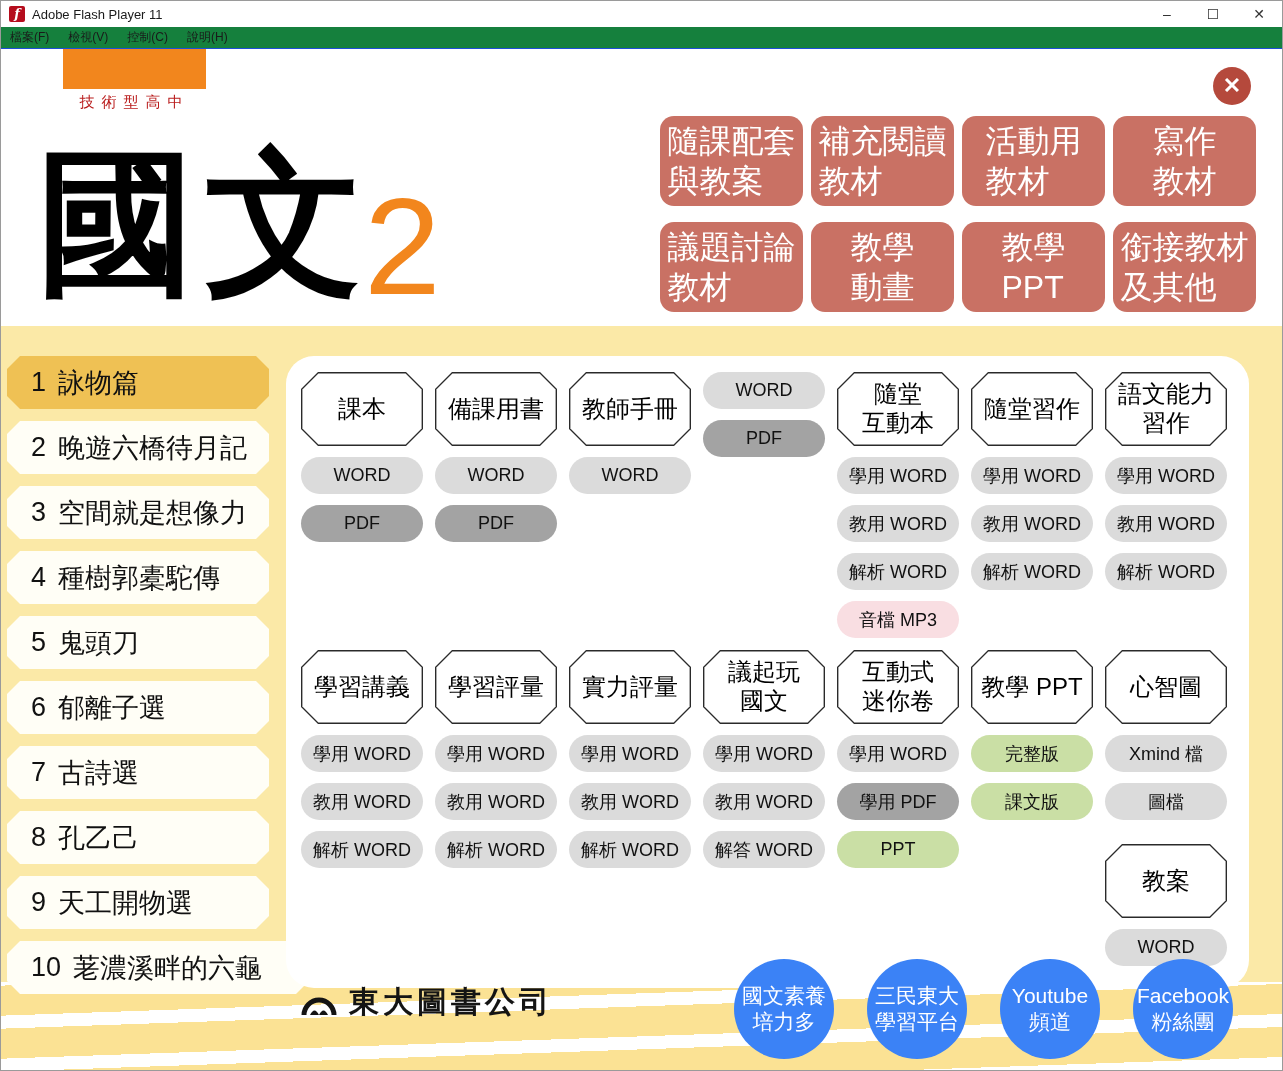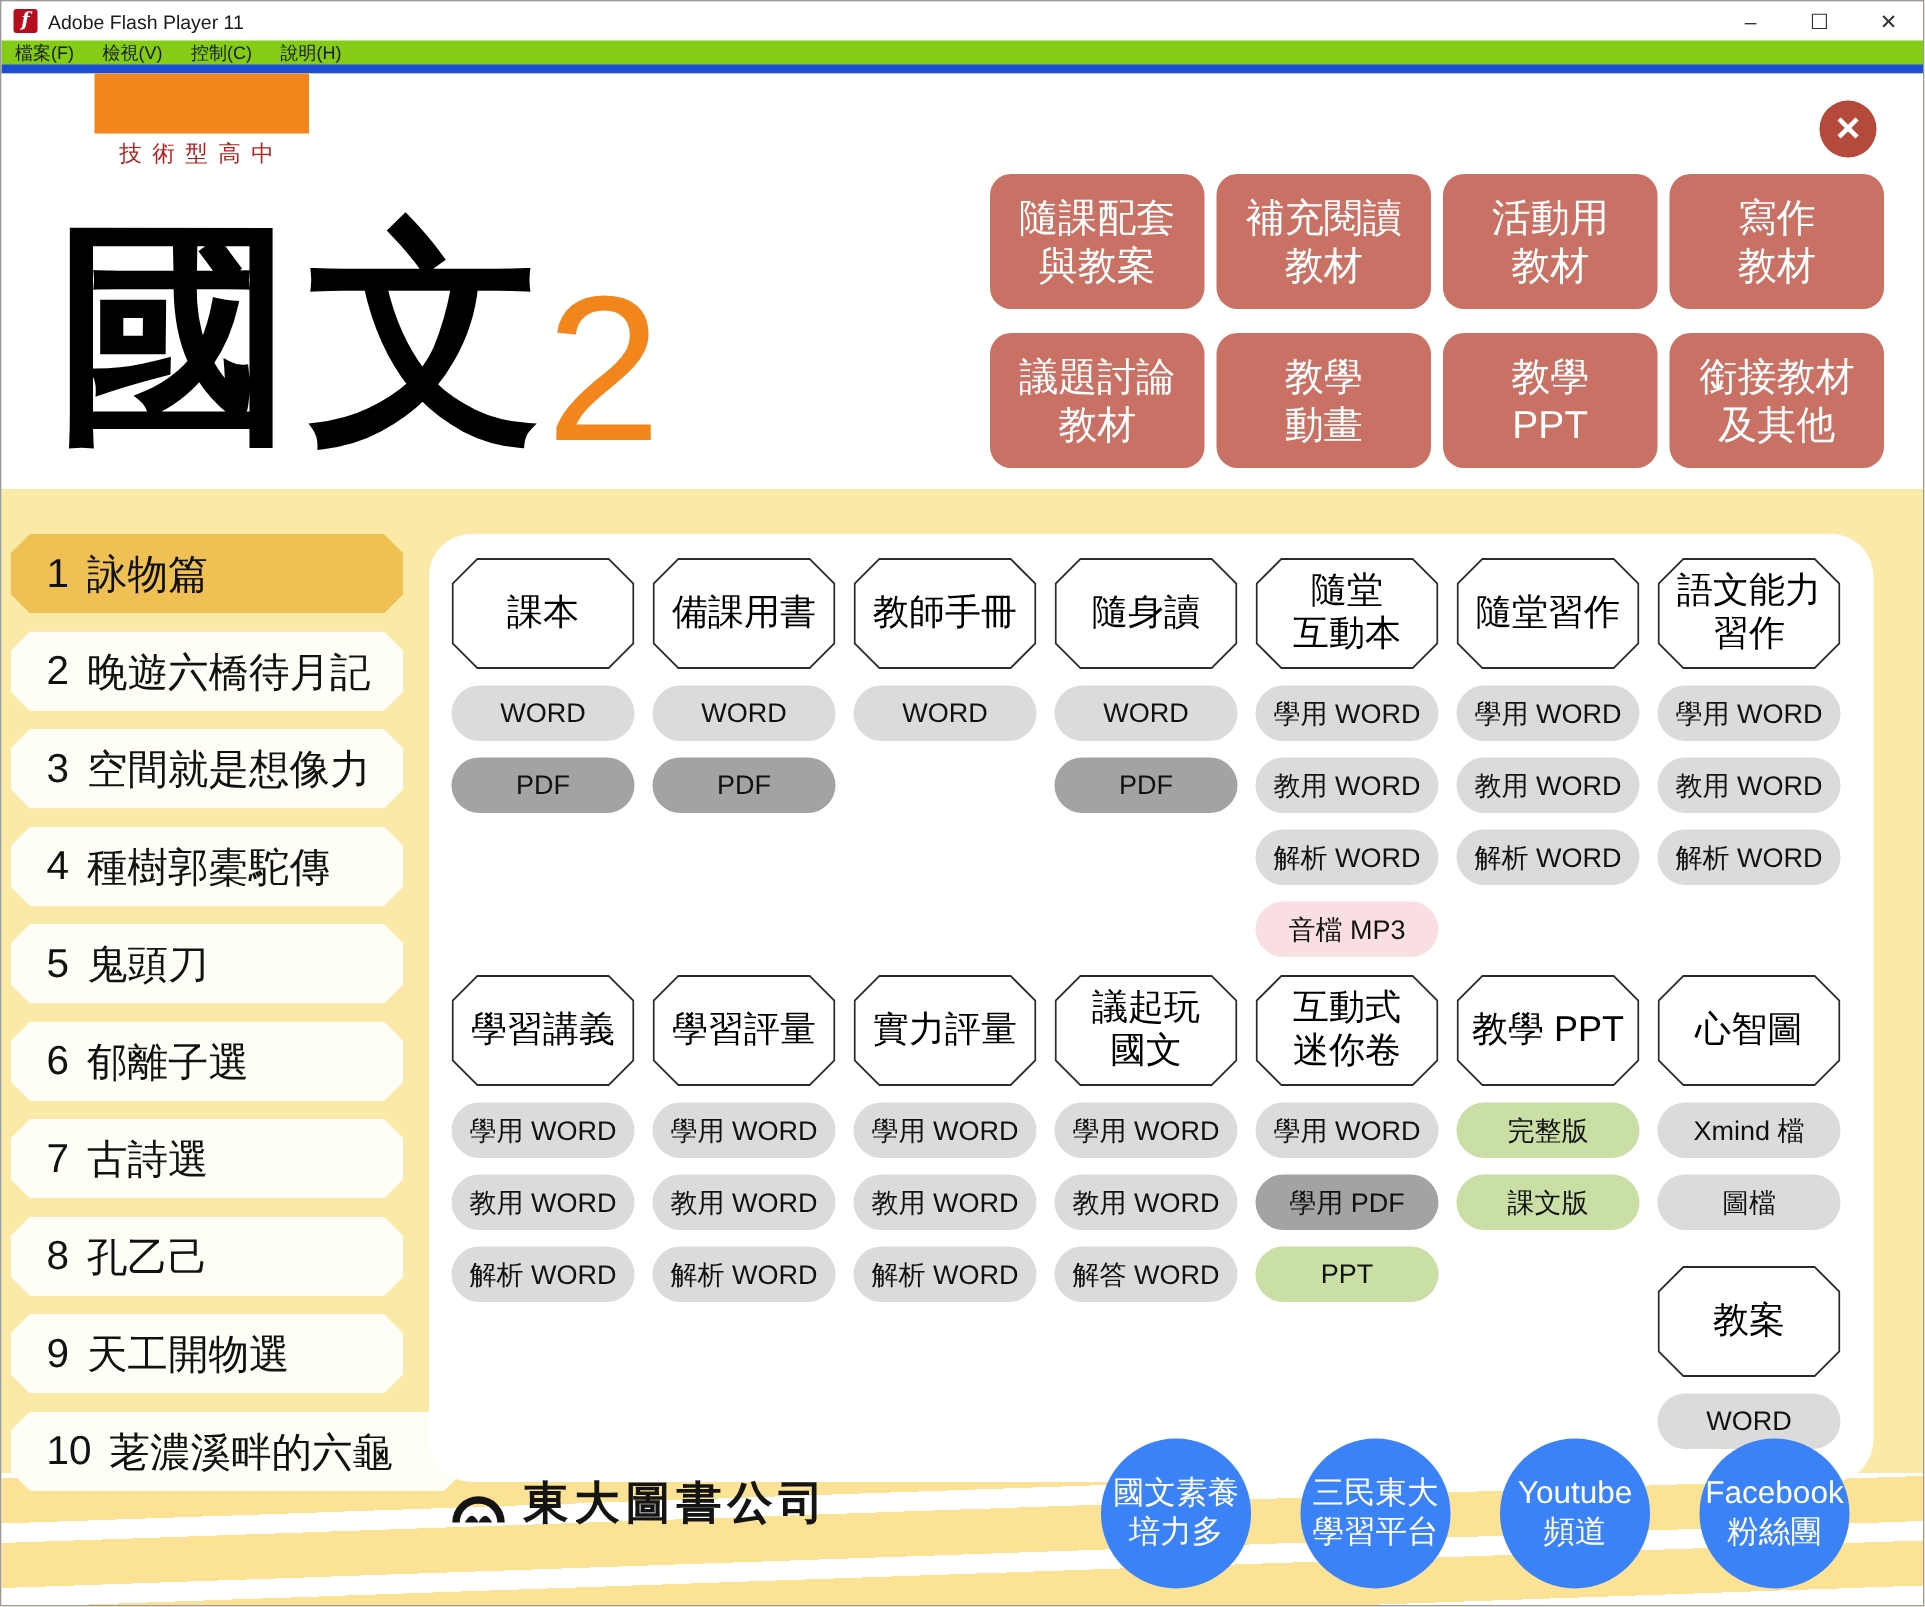--- a/index.html
+++ b/index.html
@@ -13,41 +13,41 @@
   .titlebar { position:absolute; top:0; left:0; right:0; height:26px; background:#ffffff;
               display:flex; align-items:center; padding-left:8px; }
   .flash-icon { width:16px; height:16px; background:#b50d1d; border-radius:2px; color:#fff;
                 font-family:"DejaVu Serif",serif; font-style:italic; font-weight:bold;
                 font-size:13px; line-height:15px; text-align:center; margin-right:7px; }
   .win-title { font-size:13px; color:#1a1a1a; }
   .win-controls { margin-left:auto; display:flex; height:26px; }
   .win-controls span { width:46px; text-align:center; line-height:26px; font-size:14px; color:#333; }
 
   
-  .menubar { position:absolute; top:26px; left:0; right:0; height:22px; background:#84cc16;
-             border-bottom:6px solid #1d4ed8; display:flex; align-items:center; padding-left:9px; }
+  .menubar { position:absolute; top:26px; left:0; right:0; height:22px; background:#15803d;
+             border-bottom:1px solid #1d4ed8; display:flex; align-items:center; padding-left:9px; }
   .menubar span { font-size:12px; color:#1a1a1a; margin-right:19px; }
 
   
   .header { position:absolute; top:48px; left:0; right:0; height:277px; background:#ffffff; }
   .brand-rect { position:absolute; left:62px; top:0; width:143px; height:40px; background:#F2861D; }
   .brand-text { position:absolute; left:56px; top:44px; width:155px; text-align:center;
                 font-size:15px; letter-spacing:7px; color:#b91c1c; }
   .big-title { position:absolute; left:36px; top:95px; font-size:158px; line-height:1;
                letter-spacing:10px; font-weight:700; color:#000;
                font-family:"DejaVu Serif","Liberation Serif",serif; }
   .vol { position:absolute; left:363px; top:128px; font-size:138px; line-height:1; color:#F2861D; }
   .subtitle { position:absolute; left:444px; top:200px; font-size:34px; font-weight:700; color:#1D4F9E; }
   .app-close { position:absolute; left:1212px; top:18px; width:38px; height:38px; border:none;
                border-radius:50%; background:#B5493C; color:#fff; font-size:22px; font-weight:700;
                display:flex; align-items:center; justify-content:center; cursor:pointer; }
   .nav-grid { position:absolute; left:659px; top:67px; display:grid;
               grid-template-columns:repeat(4,143px); grid-auto-rows:90px; gap:16px 8px; }
-  .nav-btn { background:#C97164; border-radius:14px; color:#fff; font-size:26px; line-height:1.25;
-             display:flex; align-items:center; justify-content:center; text-align:center;
+  .nav-btn { background:#C97164; border-radius:14px; color:#fff; font-size:32px; line-height:1.25;
+             display:flex; align-items:center; justify-content:center; 
              white-space:pre-line; cursor:pointer; }
 
   
   .content { position:absolute; top:325px; left:0; right:0; bottom:0; background:#FBE9A7; }
   .stripes { position:absolute; left:0; right:0; bottom:0; height:88px;
              background:repeating-linear-gradient(-2deg,#ffffff 0 13px,#FBE294 13px 43px); }
 
   
   .sidebar { position:absolute; top:30px; left:6px; width:310px; }
   .side-item { width:262px; height:53px; margin-bottom:12px; background:#FFFEF6;
@@ -204,23 +204,20 @@
           <div class="pill k-word">WORD</div>
           <div class="pill k-pdf">PDF</div>
         </div>
         <div class="col">
           <div class="oct">
               <span class="oct-in">教師手冊</span>
             </div>
           <div class="pill k-word">WORD</div>
         </div>
         <div class="col">
-          <div class="oct">
-              <span class="oct-in">隨身讀</span>
-            </div>
           <div class="pill k-word">WORD</div>
           <div class="pill k-pdf">PDF</div>
         </div>
         <div class="col">
           <div class="oct">
               <span class="oct-in">隨堂
 互動本</span>
             </div>
           <div class="pill k-word">學用 WORD</div>
           <div class="pill k-word">教用 WORD</div>

